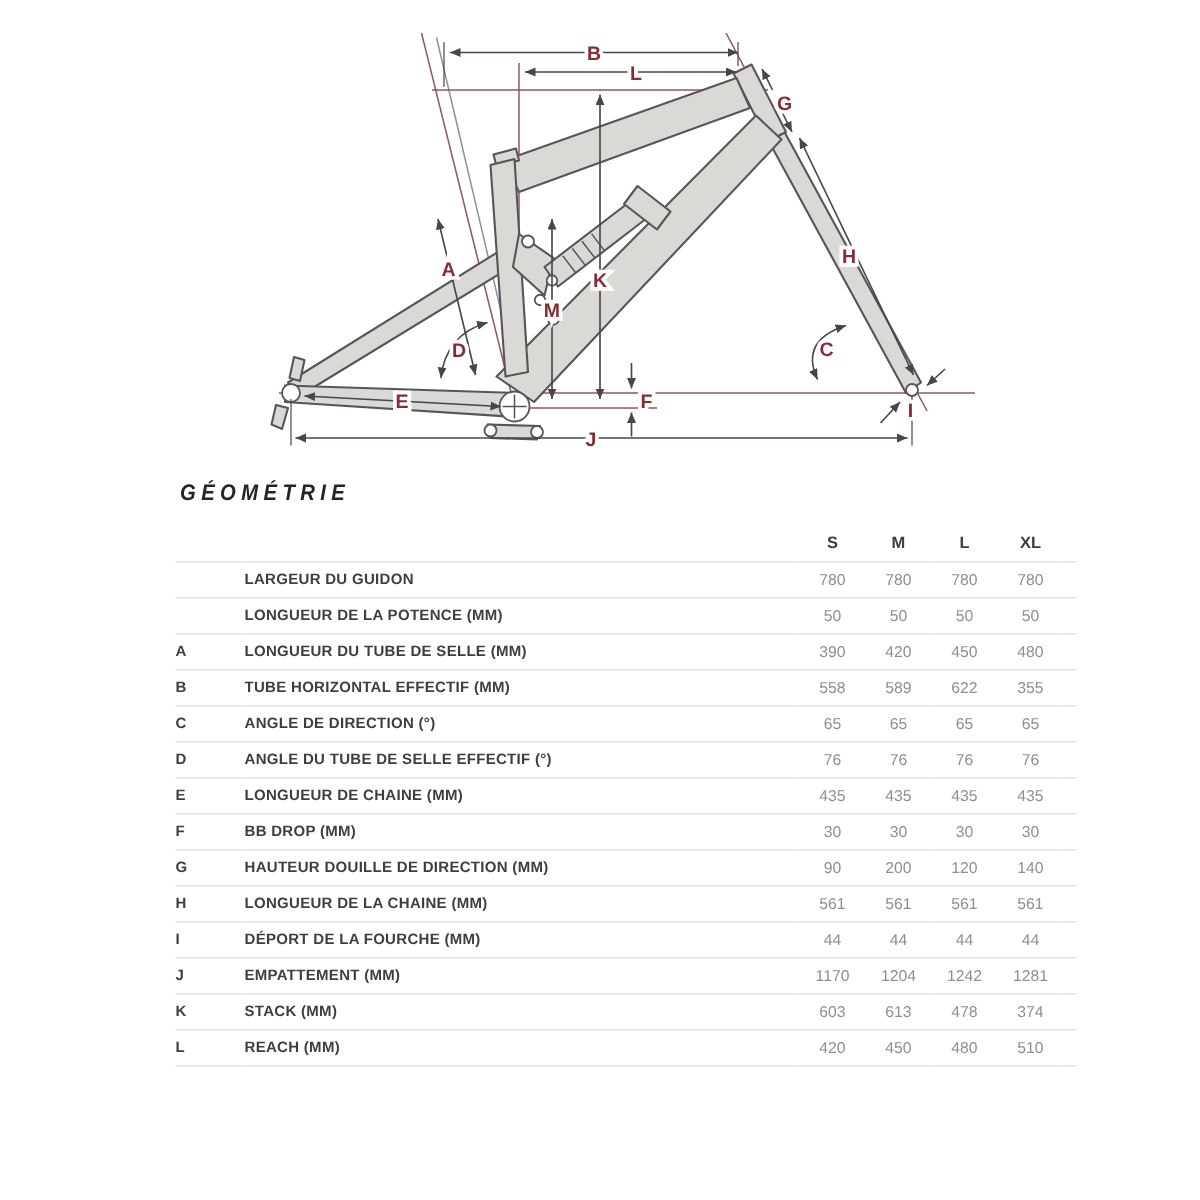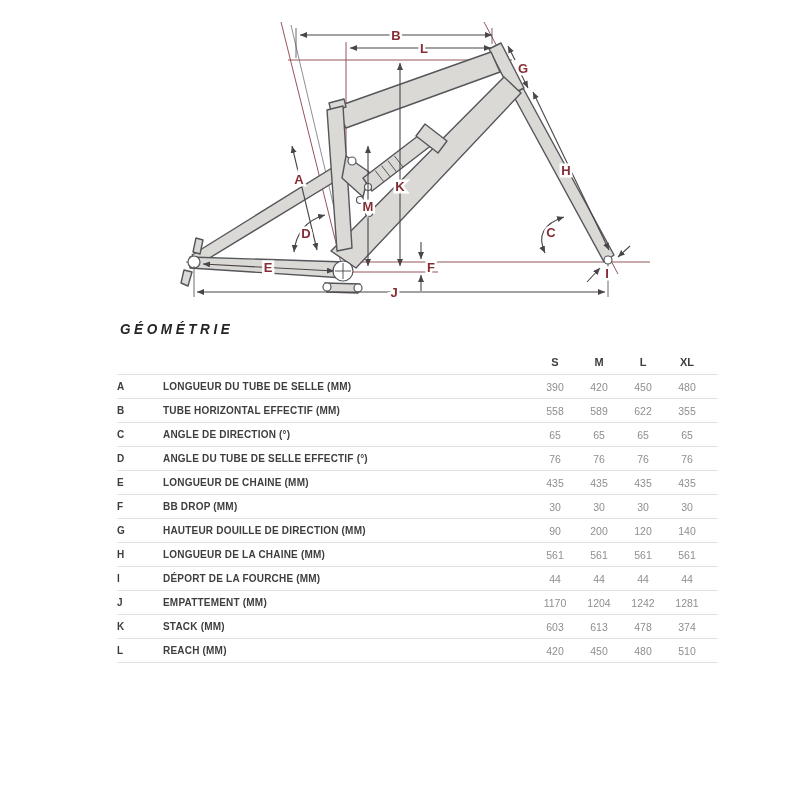--- a/index.html
+++ b/index.html
@@ -155,20 +155,38 @@
       <th></th>
       <th>S</th>
       <th>M</th>
       <th>L</th>
       <th>XL</th>
       <th></th>
     </tr>
   </thead>
   <tbody>
       <tr>
+        <td class="letter"></td>
+        <td class="label">LARGEUR DU GUIDON</td>
+        <td class="val">780</td>
+        <td class="val">780</td>
+        <td class="val">780</td>
+        <td class="val">780</td>
+        <td class="spacer"></td>
+      </tr>
+      <tr>
+        <td class="letter"></td>
+        <td class="label">LONGUEUR DE LA POTENCE (MM)</td>
+        <td class="val">50</td>
+        <td class="val">50</td>
+        <td class="val">50</td>
+        <td class="val">50</td>
+        <td class="spacer"></td>
+      </tr>
+      <tr>
         <td class="letter">A</td>
         <td class="label">LONGUEUR DU TUBE DE SELLE (MM)</td>
         <td class="val">390</td>
         <td class="val">420</td>
         <td class="val">450</td>
         <td class="val">480</td>
         <td class="spacer"></td>
       </tr>
       <tr>
         <td class="letter">B</td>

